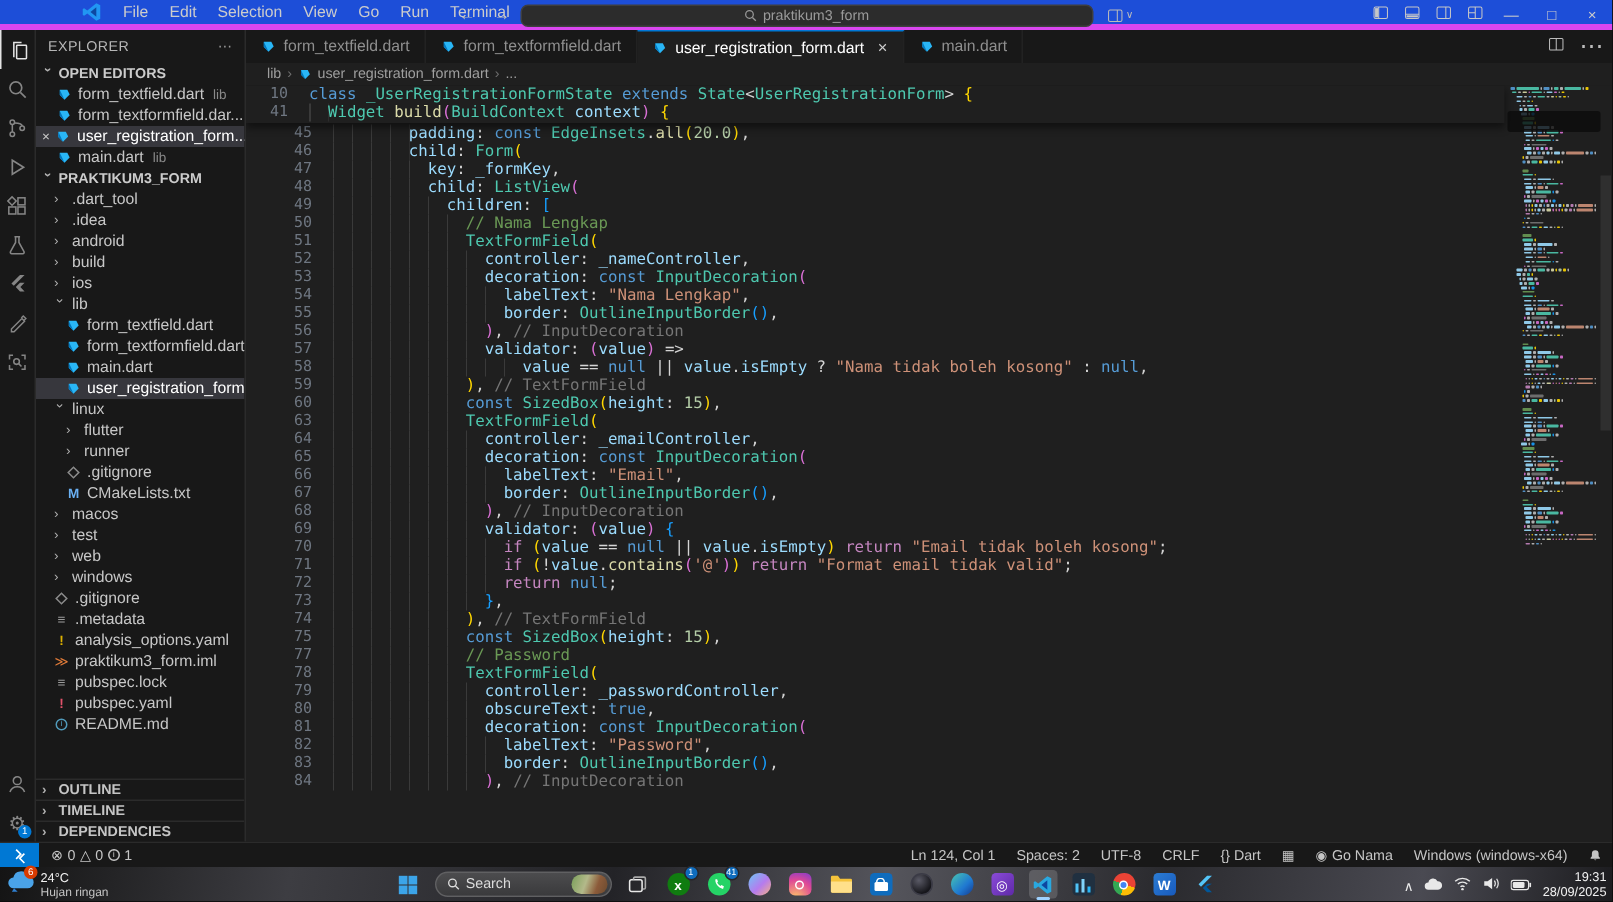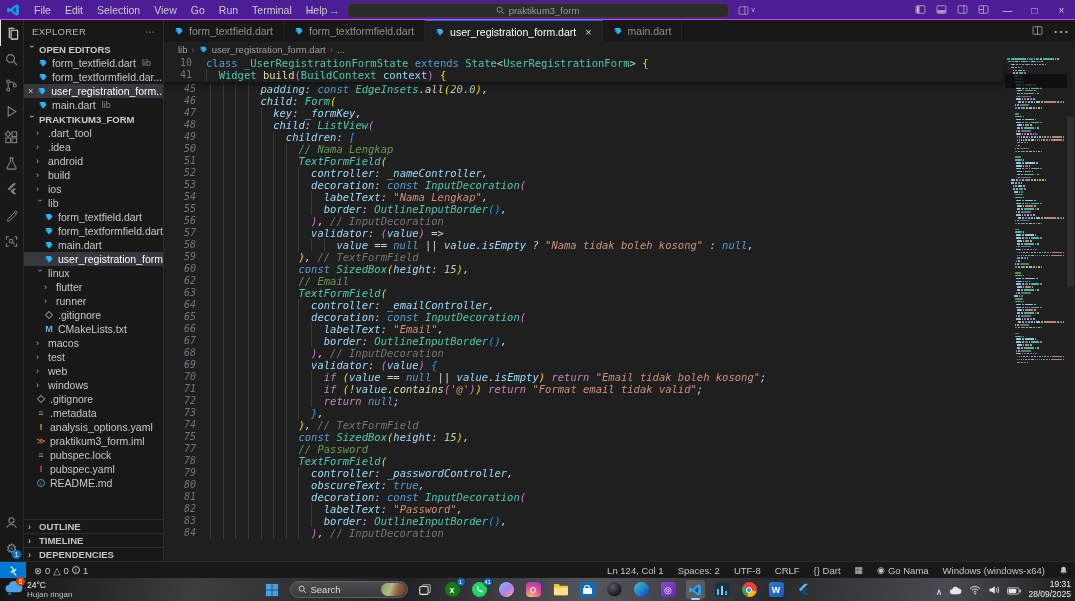--- a/index.html
+++ b/index.html
@@ -1,22 +1,22 @@
 <!DOCTYPE html>
 <html><head>
 <meta charset="utf-8">
 <style>
   html,body{margin:0;padding:0;background:#000;}
   *{box-sizing:border-box;}
   .screen{position:relative;width:1075px;height:601px;overflow:hidden;background:#1f1f1f;
     font-family:"Liberation Sans",sans-serif;color:#cccccc;-webkit-font-smoothing:antialiased;}
 
   
-  .titlebar{position:relative;height:20px;background:#4c1d95;border-bottom:1px solid #d946ef;
-    display:flex;align-items:center;font-size:10.5px;color:#cccccc;}
+  .titlebar{position:relative;height:20px;background:#1d4ed8;border-bottom:4px solid #d946ef;
+    display:flex;align-items:center;font-size:10.5px;color:#cccccc;padding-left:48px;}
   .vsc-logo{width:14px;height:14px;margin:0 7px 0 6px;flex:none;}
   .menus{display:flex;}
   .menus span{padding:0 7px;cursor:default;}
   .nav-arrows{position:absolute;left:306px;top:0;height:20px;display:flex;gap:12px;align-items:center;color:#bbb;font-size:11px;}
   .cmd-center{position:absolute;left:50%;top:2.5px;transform:translateX(-50%);width:382px;height:15px;
     background:#2c2c2c;border:1px solid #3e3e3e;border-radius:5px;display:flex;align-items:center;justify-content:center;
     gap:4px;font-size:9.5px;color:#9a9a9a;}
   .layout-toggle{position:absolute;left:calc(50% + 200px);top:0;height:20px;display:flex;align-items:center;gap:2px;color:#bbb;}
   .tb-right{position:absolute;right:0;top:0;height:20px;display:flex;align-items:center;}
   .tb-right .lay{width:21px;text-align:center;color:#c7c7c7;}
@@ -55,21 +55,21 @@
   .tab.active{background:#1f1f1f;color:#fff;border-top:1px solid #0078d4;}
   .tab .close{font-size:11px;color:#cfcfcf;margin-left:4px;}
   .tab-actions{position:absolute;right:6px;top:0;height:22px;display:flex;gap:10px;align-items:center;color:#bdbdbd;}
   .breadcrumb{height:15px;display:flex;align-items:center;gap:4px;padding-left:14px;font-size:9.5px;color:#9f9f9f;background:#1f1f1f;}
   .breadcrumb .sep{color:#6d6d6d;}
   .editor{position:relative;flex:1;overflow:hidden;background:#1f1f1f;}
   .code-row{display:flex;height:12px;line-height:12px;font-family:"DejaVu Sans Mono",monospace;font-size:10.5px;white-space:pre;}
   .ln{width:28px;flex:none;text-align:right;color:#6e7681;margin-right:14px;font-size:10px;}
   .ind{display:inline-block;height:100%;}
   .sticky{position:absolute;top:0;left:0;right:72px;background:#1f1f1f;z-index:3;box-shadow:0 3px 5px rgba(0,0,0,.45);padding-bottom:1px;}
-  .lines{position:absolute;top:26px;left:4px;right:72px;font-style:italic;}
+  .lines{position:absolute;top:26px;left:16px;right:72px;}
   .tk-kw{color:#569CD6}.tk-ctl{color:#C586C0}.tk-typ{color:#4EC9B0}.tk-fn{color:#DCDCAA}
   .tk-var{color:#9CDCFE}.tk-str{color:#CE9178}.tk-cmt{color:#6A9955}.tk-num{color:#B5CEA8}
   .tk-pln{color:#d4d4d4}.tk-br1{color:#FFD700}.tk-br2{color:#DA70D6}.tk-br3{color:#179FFF}.tk-lbl{color:#767676}
   .minimap{position:absolute;top:1px;right:10px;width:58px;bottom:0;opacity:.9;}
   .mm-row{display:flex;height:1.6px;margin-bottom:1.3px;}
   .mm-seg{height:100%;margin-right:1px;border-radius:.5px;}
   .mm-shadow{position:absolute;top:17px;right:8px;width:62px;height:14px;background:#0b0b0b;opacity:.8;border-radius:2px;z-index:4;}
   .vscroll{position:absolute;top:0;right:0;width:9px;bottom:0;}
   .vscroll .thumb{position:absolute;top:60px;height:170px;left:1px;right:1px;background:rgba(120,120,120,.18);}
 
@@ -516,21 +516,20 @@
             <div class="code-row"><span class="ln">51</span><span class="ind" style="width: 88.48px; background-image: repeating-linear-gradient(to right, rgb(58, 58, 58) 0px, rgb(58, 58, 58) 1px, transparent 1px, transparent 12.64px);"></span><span class="tk-typ">TextFormField</span><span class="tk-br1">(</span></div>
             <div class="code-row"><span class="ln">52</span><span class="ind" style="width: 101.12px; background-image: repeating-linear-gradient(to right, rgb(58, 58, 58) 0px, rgb(58, 58, 58) 1px, transparent 1px, transparent 12.64px);"></span><span class="tk-var">controller</span><span class="tk-pln">: </span><span class="tk-var">_nameController</span><span class="tk-pln">,</span></div>
             <div class="code-row"><span class="ln">53</span><span class="ind" style="width: 101.12px; background-image: repeating-linear-gradient(to right, rgb(58, 58, 58) 0px, rgb(58, 58, 58) 1px, transparent 1px, transparent 12.64px);"></span><span class="tk-var">decoration</span><span class="tk-pln">: </span><span class="tk-kw">const</span><span class="tk-pln"> </span><span class="tk-typ">InputDecoration</span><span class="tk-br2">(</span></div>
             <div class="code-row"><span class="ln">54</span><span class="ind" style="width: 113.76px; background-image: repeating-linear-gradient(to right, rgb(58, 58, 58) 0px, rgb(58, 58, 58) 1px, transparent 1px, transparent 12.64px);"></span><span class="tk-var">labelText</span><span class="tk-pln">: </span><span class="tk-str">"Nama Lengkap"</span><span class="tk-pln">,</span></div>
             <div class="code-row"><span class="ln">55</span><span class="ind" style="width: 113.76px; background-image: repeating-linear-gradient(to right, rgb(58, 58, 58) 0px, rgb(58, 58, 58) 1px, transparent 1px, transparent 12.64px);"></span><span class="tk-var">border</span><span class="tk-pln">: </span><span class="tk-typ">OutlineInputBorder</span><span class="tk-br3">()</span><span class="tk-pln">,</span></div>
             <div class="code-row"><span class="ln">56</span><span class="ind" style="width: 101.12px; background-image: repeating-linear-gradient(to right, rgb(58, 58, 58) 0px, rgb(58, 58, 58) 1px, transparent 1px, transparent 12.64px);"></span><span class="tk-br2">)</span><span class="tk-pln">,</span><span class="tk-lbl"> // InputDecoration</span></div>
             <div class="code-row"><span class="ln">57</span><span class="ind" style="width: 101.12px; background-image: repeating-linear-gradient(to right, rgb(58, 58, 58) 0px, rgb(58, 58, 58) 1px, transparent 1px, transparent 12.64px);"></span><span class="tk-var">validator</span><span class="tk-pln">: </span><span class="tk-br2">(</span><span class="tk-var">value</span><span class="tk-br2">)</span><span class="tk-pln"> =&gt;</span></div>
             <div class="code-row"><span class="ln">58</span><span class="ind" style="width: 126.4px; background-image: repeating-linear-gradient(to right, rgb(58, 58, 58) 0px, rgb(58, 58, 58) 1px, transparent 1px, transparent 12.64px);"></span><span class="tk-var">value</span><span class="tk-pln"> == </span><span class="tk-kw">null</span><span class="tk-pln"> || </span><span class="tk-var">value</span><span class="tk-pln">.</span><span class="tk-var">isEmpty</span><span class="tk-pln"> ? </span><span class="tk-str">"Nama tidak boleh kosong"</span><span class="tk-pln"> : </span><span class="tk-kw">null</span><span class="tk-pln">,</span></div>
             <div class="code-row"><span class="ln">59</span><span class="ind" style="width: 88.48px; background-image: repeating-linear-gradient(to right, rgb(58, 58, 58) 0px, rgb(58, 58, 58) 1px, transparent 1px, transparent 12.64px);"></span><span class="tk-br1">)</span><span class="tk-pln">,</span><span class="tk-lbl"> // TextFormField</span></div>
             <div class="code-row"><span class="ln">60</span><span class="ind" style="width: 88.48px; background-image: repeating-linear-gradient(to right, rgb(58, 58, 58) 0px, rgb(58, 58, 58) 1px, transparent 1px, transparent 12.64px);"></span><span class="tk-kw">const</span><span class="tk-pln"> </span><span class="tk-typ">SizedBox</span><span class="tk-br1">(</span><span class="tk-var">height</span><span class="tk-pln">: </span><span class="tk-num">15</span><span class="tk-br1">)</span><span class="tk-pln">,</span></div>
-            <div class="code-row"><span class="ln">62</span><span class="ind" style="width: 88.48px; background-image: repeating-linear-gradient(to right, rgb(58, 58, 58) 0px, rgb(58, 58, 58) 1px, transparent 1px, transparent 12.64px);"></span><span class="tk-cmt">// Email</span></div>
             <div class="code-row"><span class="ln">63</span><span class="ind" style="width: 88.48px; background-image: repeating-linear-gradient(to right, rgb(58, 58, 58) 0px, rgb(58, 58, 58) 1px, transparent 1px, transparent 12.64px);"></span><span class="tk-typ">TextFormField</span><span class="tk-br1">(</span></div>
             <div class="code-row"><span class="ln">64</span><span class="ind" style="width: 101.12px; background-image: repeating-linear-gradient(to right, rgb(58, 58, 58) 0px, rgb(58, 58, 58) 1px, transparent 1px, transparent 12.64px);"></span><span class="tk-var">controller</span><span class="tk-pln">: </span><span class="tk-var">_emailController</span><span class="tk-pln">,</span></div>
             <div class="code-row"><span class="ln">65</span><span class="ind" style="width: 101.12px; background-image: repeating-linear-gradient(to right, rgb(58, 58, 58) 0px, rgb(58, 58, 58) 1px, transparent 1px, transparent 12.64px);"></span><span class="tk-var">decoration</span><span class="tk-pln">: </span><span class="tk-kw">const</span><span class="tk-pln"> </span><span class="tk-typ">InputDecoration</span><span class="tk-br2">(</span></div>
             <div class="code-row"><span class="ln">66</span><span class="ind" style="width: 113.76px; background-image: repeating-linear-gradient(to right, rgb(58, 58, 58) 0px, rgb(58, 58, 58) 1px, transparent 1px, transparent 12.64px);"></span><span class="tk-var">labelText</span><span class="tk-pln">: </span><span class="tk-str">"Email"</span><span class="tk-pln">,</span></div>
             <div class="code-row"><span class="ln">67</span><span class="ind" style="width: 113.76px; background-image: repeating-linear-gradient(to right, rgb(58, 58, 58) 0px, rgb(58, 58, 58) 1px, transparent 1px, transparent 12.64px);"></span><span class="tk-var">border</span><span class="tk-pln">: </span><span class="tk-typ">OutlineInputBorder</span><span class="tk-br3">()</span><span class="tk-pln">,</span></div>
             <div class="code-row"><span class="ln">68</span><span class="ind" style="width: 101.12px; background-image: repeating-linear-gradient(to right, rgb(58, 58, 58) 0px, rgb(58, 58, 58) 1px, transparent 1px, transparent 12.64px);"></span><span class="tk-br2">)</span><span class="tk-pln">,</span><span class="tk-lbl"> // InputDecoration</span></div>
             <div class="code-row"><span class="ln">69</span><span class="ind" style="width: 101.12px; background-image: repeating-linear-gradient(to right, rgb(58, 58, 58) 0px, rgb(58, 58, 58) 1px, transparent 1px, transparent 12.64px);"></span><span class="tk-var">validator</span><span class="tk-pln">: </span><span class="tk-br2">(</span><span class="tk-var">value</span><span class="tk-br2">)</span><span class="tk-pln"> </span><span class="tk-br3">{</span></div>
             <div class="code-row"><span class="ln">70</span><span class="ind" style="width: 113.76px; background-image: repeating-linear-gradient(to right, rgb(58, 58, 58) 0px, rgb(58, 58, 58) 1px, transparent 1px, transparent 12.64px);"></span><span class="tk-ctl">if</span><span class="tk-pln"> </span><span class="tk-br1">(</span><span class="tk-var">value</span><span class="tk-pln"> == </span><span class="tk-kw">null</span><span class="tk-pln"> || </span><span class="tk-var">value</span><span class="tk-pln">.</span><span class="tk-var">isEmpty</span><span class="tk-br1">)</span><span class="tk-pln"> </span><span class="tk-ctl">return</span><span class="tk-pln"> </span><span class="tk-str">"Email tidak boleh kosong"</span><span class="tk-pln">;</span></div>
             <div class="code-row"><span class="ln">71</span><span class="ind" style="width: 113.76px; background-image: repeating-linear-gradient(to right, rgb(58, 58, 58) 0px, rgb(58, 58, 58) 1px, transparent 1px, transparent 12.64px);"></span><span class="tk-ctl">if</span><span class="tk-pln"> </span><span class="tk-br1">(</span><span class="tk-pln">!</span><span class="tk-var">value</span><span class="tk-pln">.</span><span class="tk-fn">contains</span><span class="tk-br2">(</span><span class="tk-str">'@'</span><span class="tk-br2">)</span><span class="tk-br1">)</span><span class="tk-pln"> </span><span class="tk-ctl">return</span><span class="tk-pln"> </span><span class="tk-str">"Format email tidak valid"</span><span class="tk-pln">;</span></div>
             <div class="code-row"><span class="ln">72</span><span class="ind" style="width: 113.76px; background-image: repeating-linear-gradient(to right, rgb(58, 58, 58) 0px, rgb(58, 58, 58) 1px, transparent 1px, transparent 12.64px);"></span><span class="tk-ctl">return</span><span class="tk-pln"> </span><span class="tk-kw">null</span><span class="tk-pln">;</span></div>

